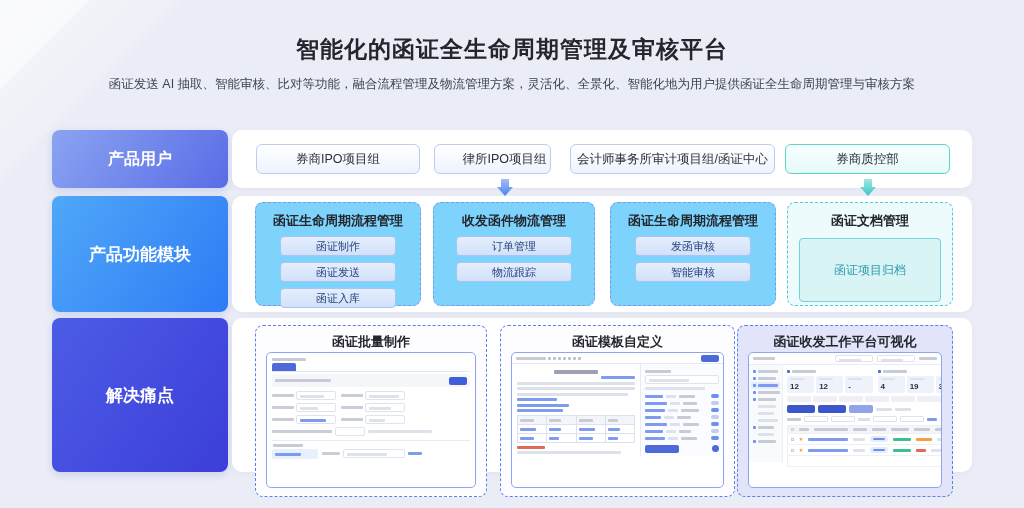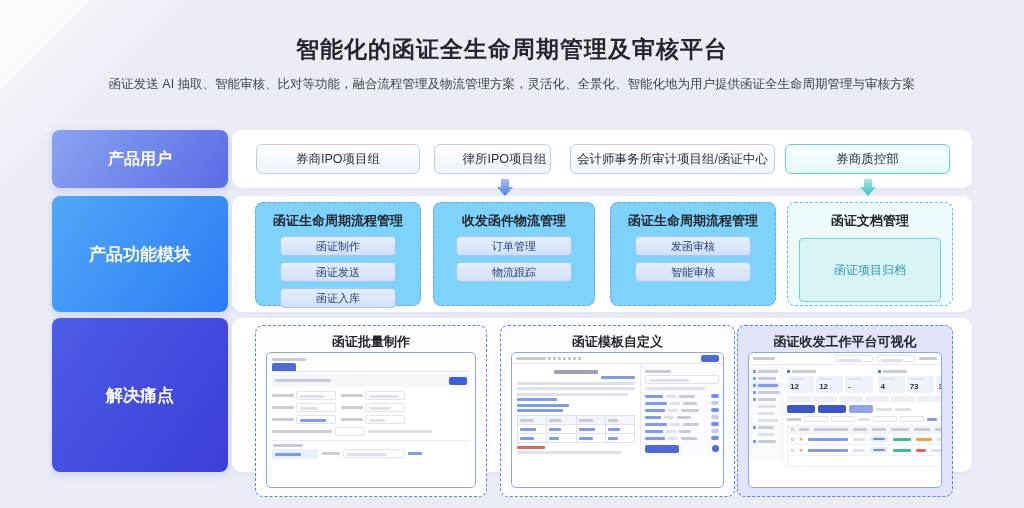--- a/index.html
+++ b/index.html
@@ -522,21 +522,21 @@
                   <span class="dot"></span>
                   <i class="bar" style="width:24px"></i>
                 </div>
               <div class="m3-cards">
                 <div class="m3-card">
                     <i class="bar light" style="width:14px;height:2px"></i>
                     <div class="m3-num">4</div>
                   </div>
                 <div class="m3-card">
                     <i class="bar light" style="width:14px;height:2px"></i>
-                    <div class="m3-num">73</div>
+                    <div class="m3-num">19</div>
                   </div>
                 <div class="m3-card">
                     <i class="bar light" style="width:14px;height:2px"></i>
                     <div class="m3-num">33</div>
                   </div>
               </div>
             </div>
           </div>
           <div class="m3-tabs">
             <span class="m3-tab"></span>

